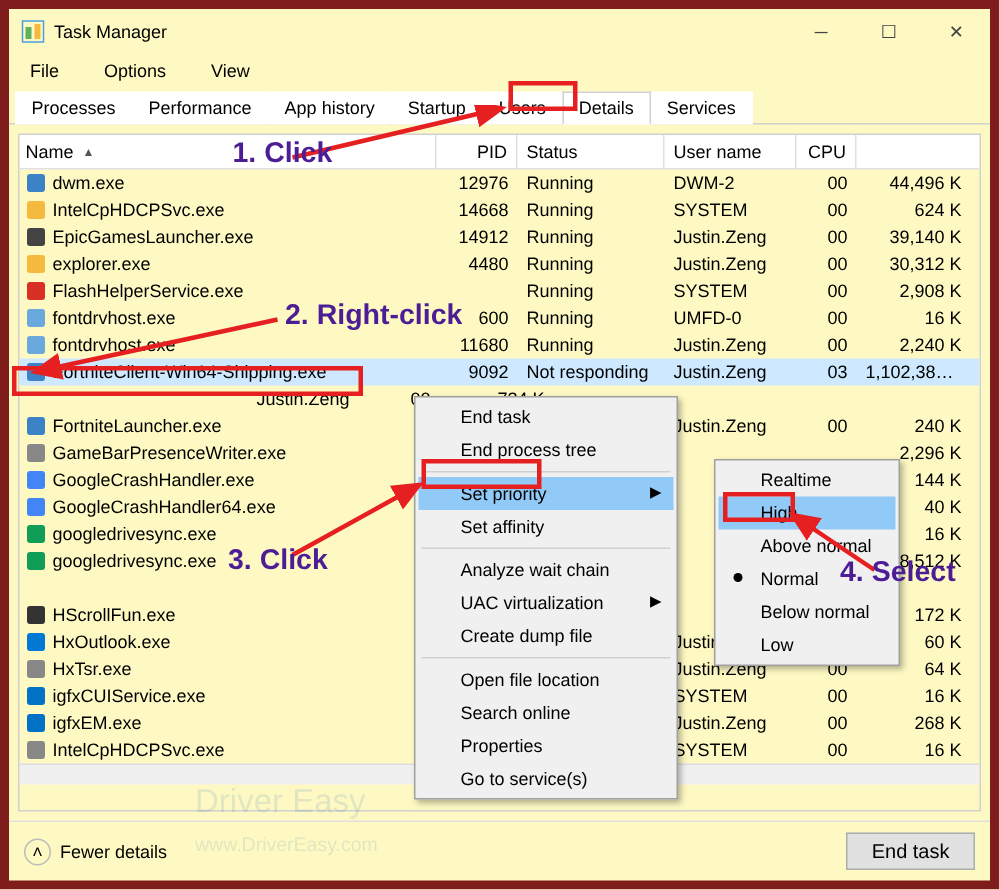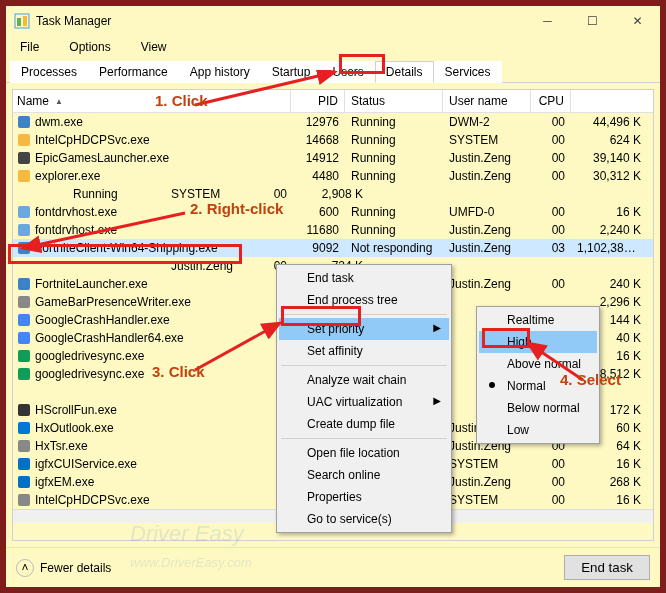--- a/index.html
+++ b/index.html
@@ -34,23 +34,23 @@
 .fewer { display: flex; align-items: center; gap: 6px; }
 .fewer .chev { width: 18px; height: 18px; border: 1px solid #bbb; border-radius: 50%; display: flex; align-items: center; justify-content: center; }
 .endbtn { border: 1px solid #adadad; background: #e1e1e1; padding: 4px 16px; }
 .ctxmenu { position: absolute; background: #f0f0f0; border: 1px solid #a0a0a0; box-shadow: 2px 2px 4px rgba(0,0,0,0.3); padding: 2px; z-index: 10; }
 .ctxmenu .item { padding: 4px 30px 4px 28px; position: relative; white-space: nowrap; }
 .ctxmenu .item.hov { background: #91c9f7; }
 .ctxmenu .sep { height: 1px; background: #d0d0d0; margin: 3px 2px; }
 .ctxmenu .arrow { position: absolute; right: 8px; top: 4px; font-size: 10px; }
 .ctxmenu .radio { position: absolute; left: 10px; top: 7px; width: 6px; height: 6px; background: #000; border-radius: 50%; }
 .redbox { position: absolute; border: 3px solid #e62020; z-index: 20; pointer-events: none; }
-.anno { position: absolute; color: #c2410c; font-weight: bold; font-size: 15px; z-index: 25; pointer-events: none; font-family: Arial; }
+.anno { position: absolute; color: #4c1d95; font-weight: bold; font-size: 19px; z-index: 25; pointer-events: none; font-family: Arial; }
 svg.arrow-anno { position: absolute; z-index: 22; pointer-events: none; }
-.watermark { position: absolute; left: 130px; bottom: 20px; opacity: 0.14; font-size: 22px; color: #3a7ab8; z-index: 5; pointer-events: none; font-style: italic; }
+.watermark { position: absolute; left: 130px; bottom: 20px; opacity: 0.14; font-size: 22px; color: #3a7ab8; z-index: 5; pointer-events: none; }
 .scroll-arrow { text-align:center; font-size:9px; color:#666; background:#f0f0f0; border-top:1px solid #ddd; height:14px; line-height:14px;}
 </style>
 </head>
 <body>
 
 <div class="window">
 
   <div class="titlebar">
     <span class="icon">
       <svg width="16" height="16">
@@ -148,20 +148,28 @@
               </span>
               <span>explorer.exe</span>
             </div>
             <div class="cell c-pid">4480</div>
             <div class="cell c-status">Running</div>
             <div class="cell c-user">Justin.Zeng</div>
             <div class="cell c-cpu">00</div>
             <div class="cell c-mem">30,312 K</div>
           </div>
           <div class="row">
+            <div class="cell c-name">
+              <span class="procicon">
+                <svg width="12" height="12">
+                  <rect width="12" height="12" rx="2" fill="#d93025"></rect>
+                </svg>
+              </span>
+              <span>FlashHelperService.exe</span>
+            </div>
             <div class="cell c-pid"></div>
             <div class="cell c-status">Running</div>
             <div class="cell c-user">SYSTEM</div>
             <div class="cell c-cpu">00</div>
             <div class="cell c-mem">2,908 K</div>
           </div>
           <div class="row">
             <div class="cell c-name">
               <span class="procicon">
                 <svg width="12" height="12">

